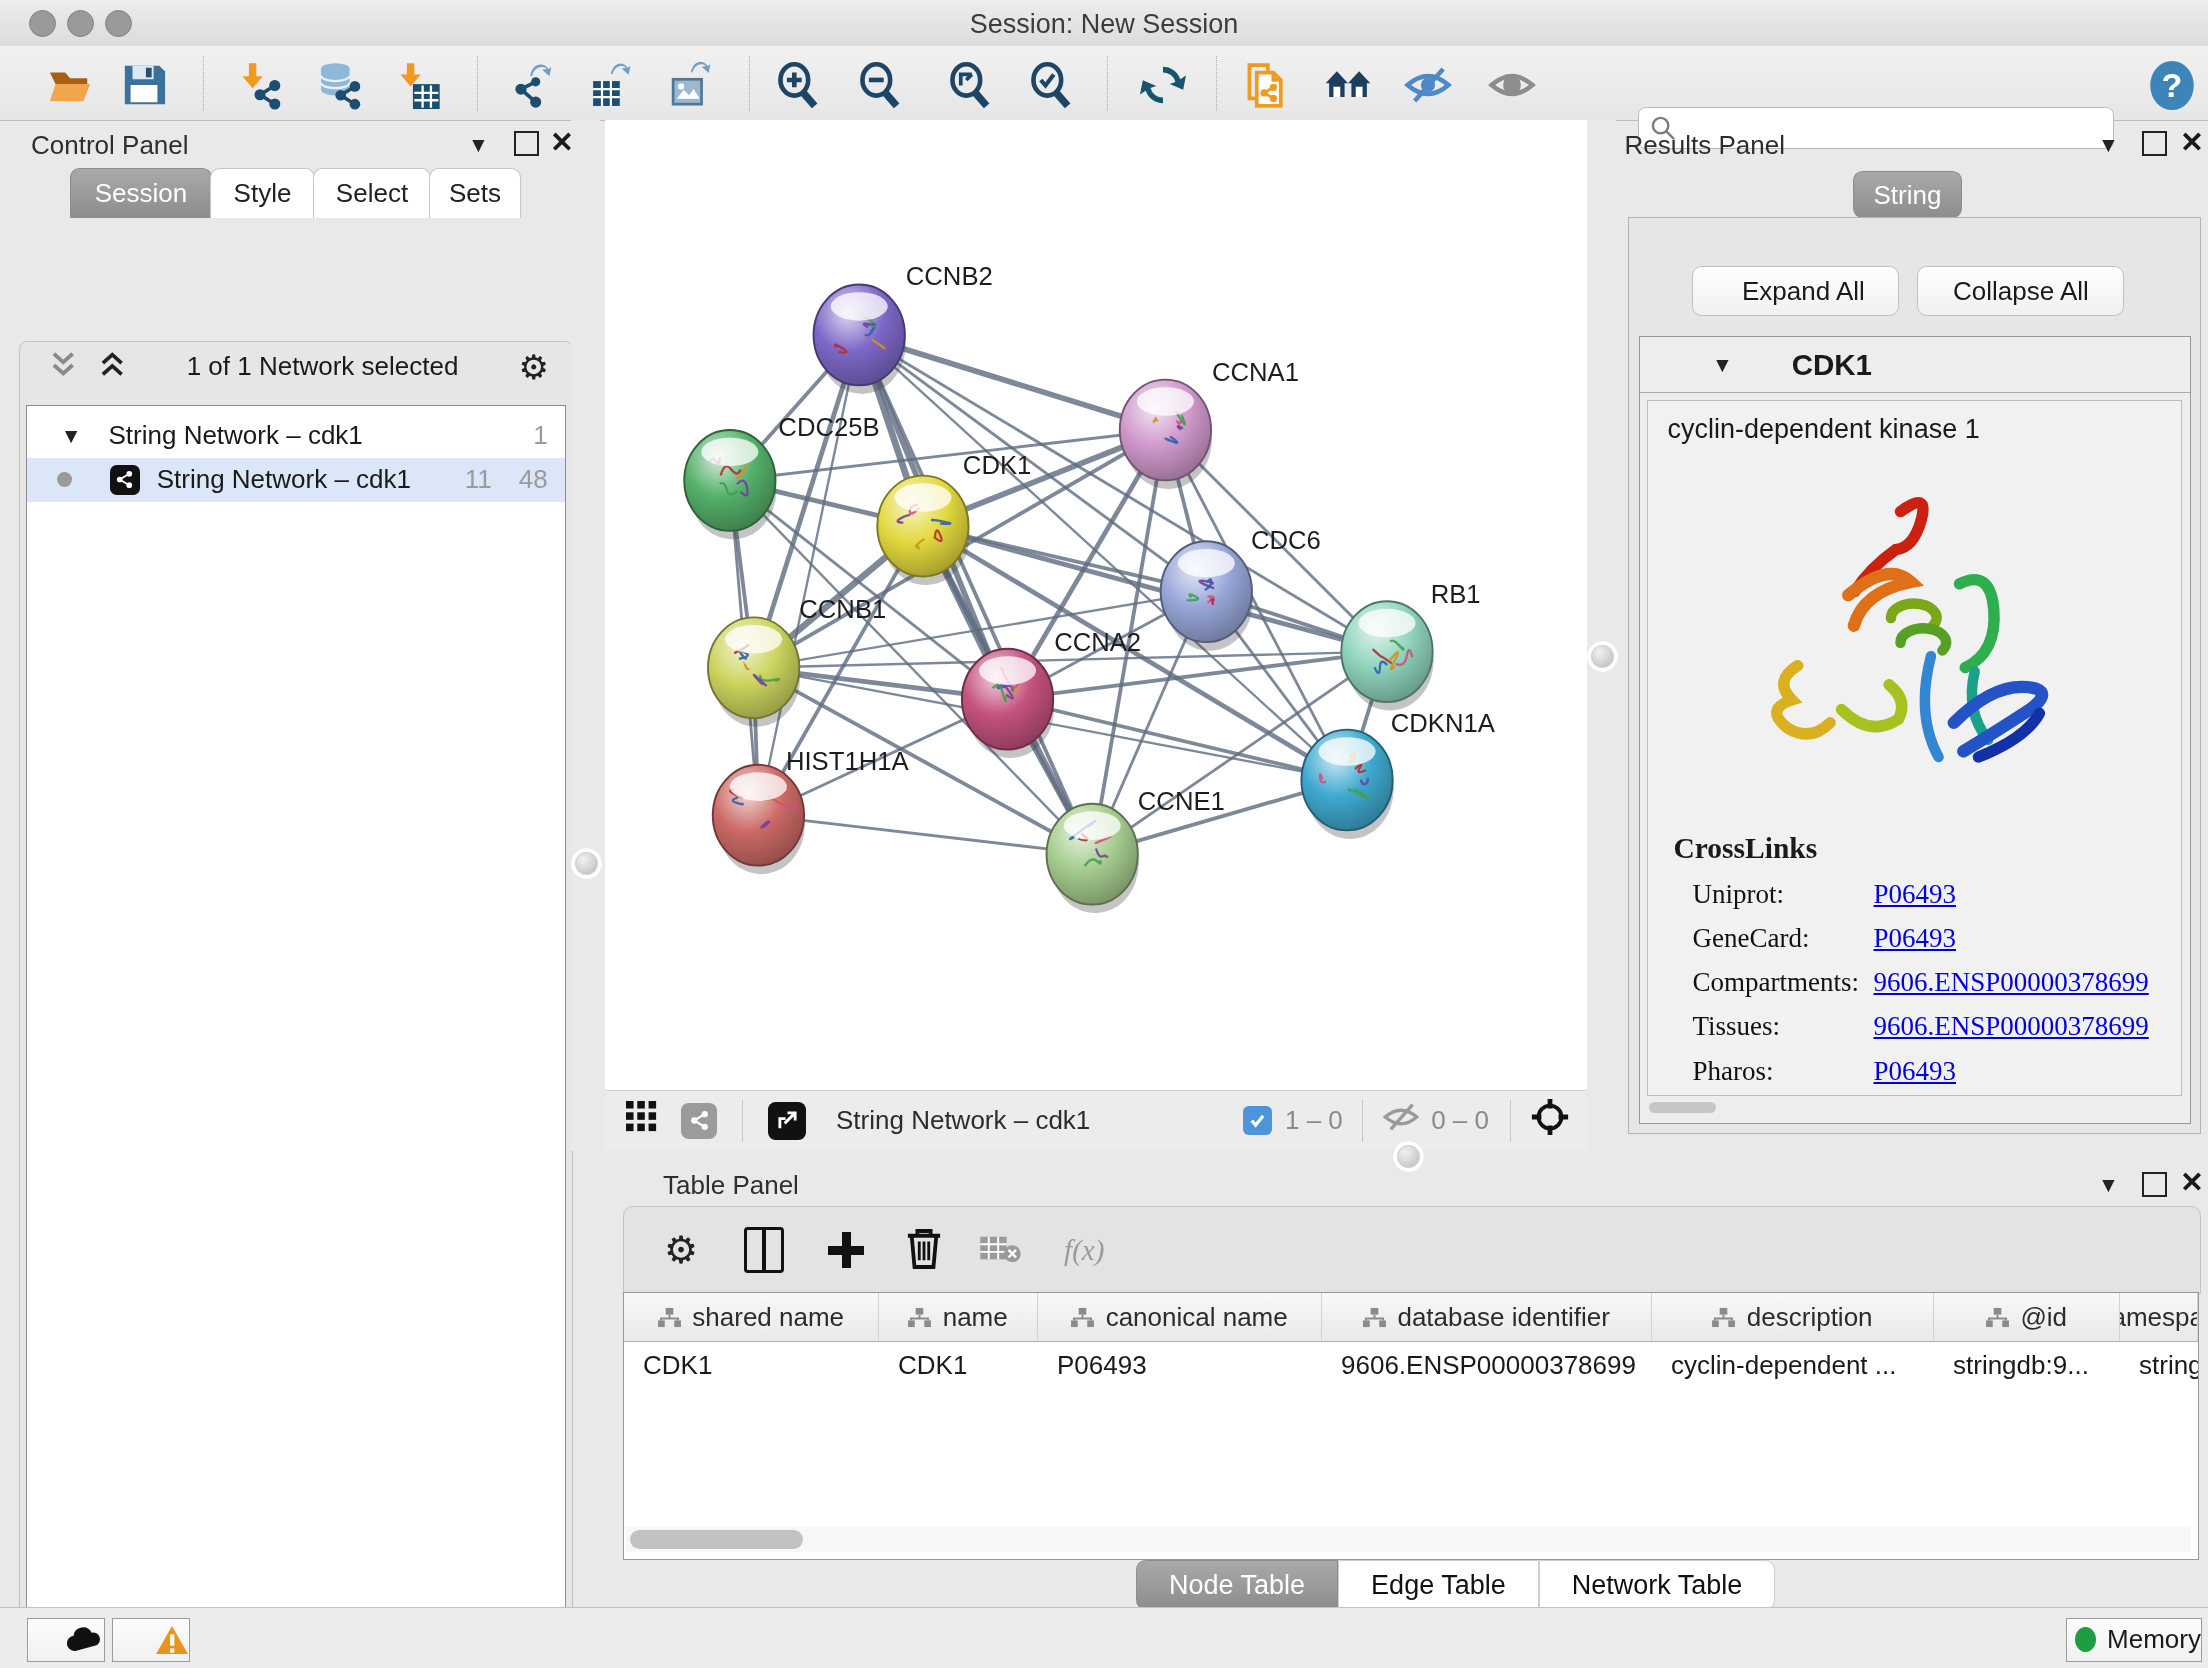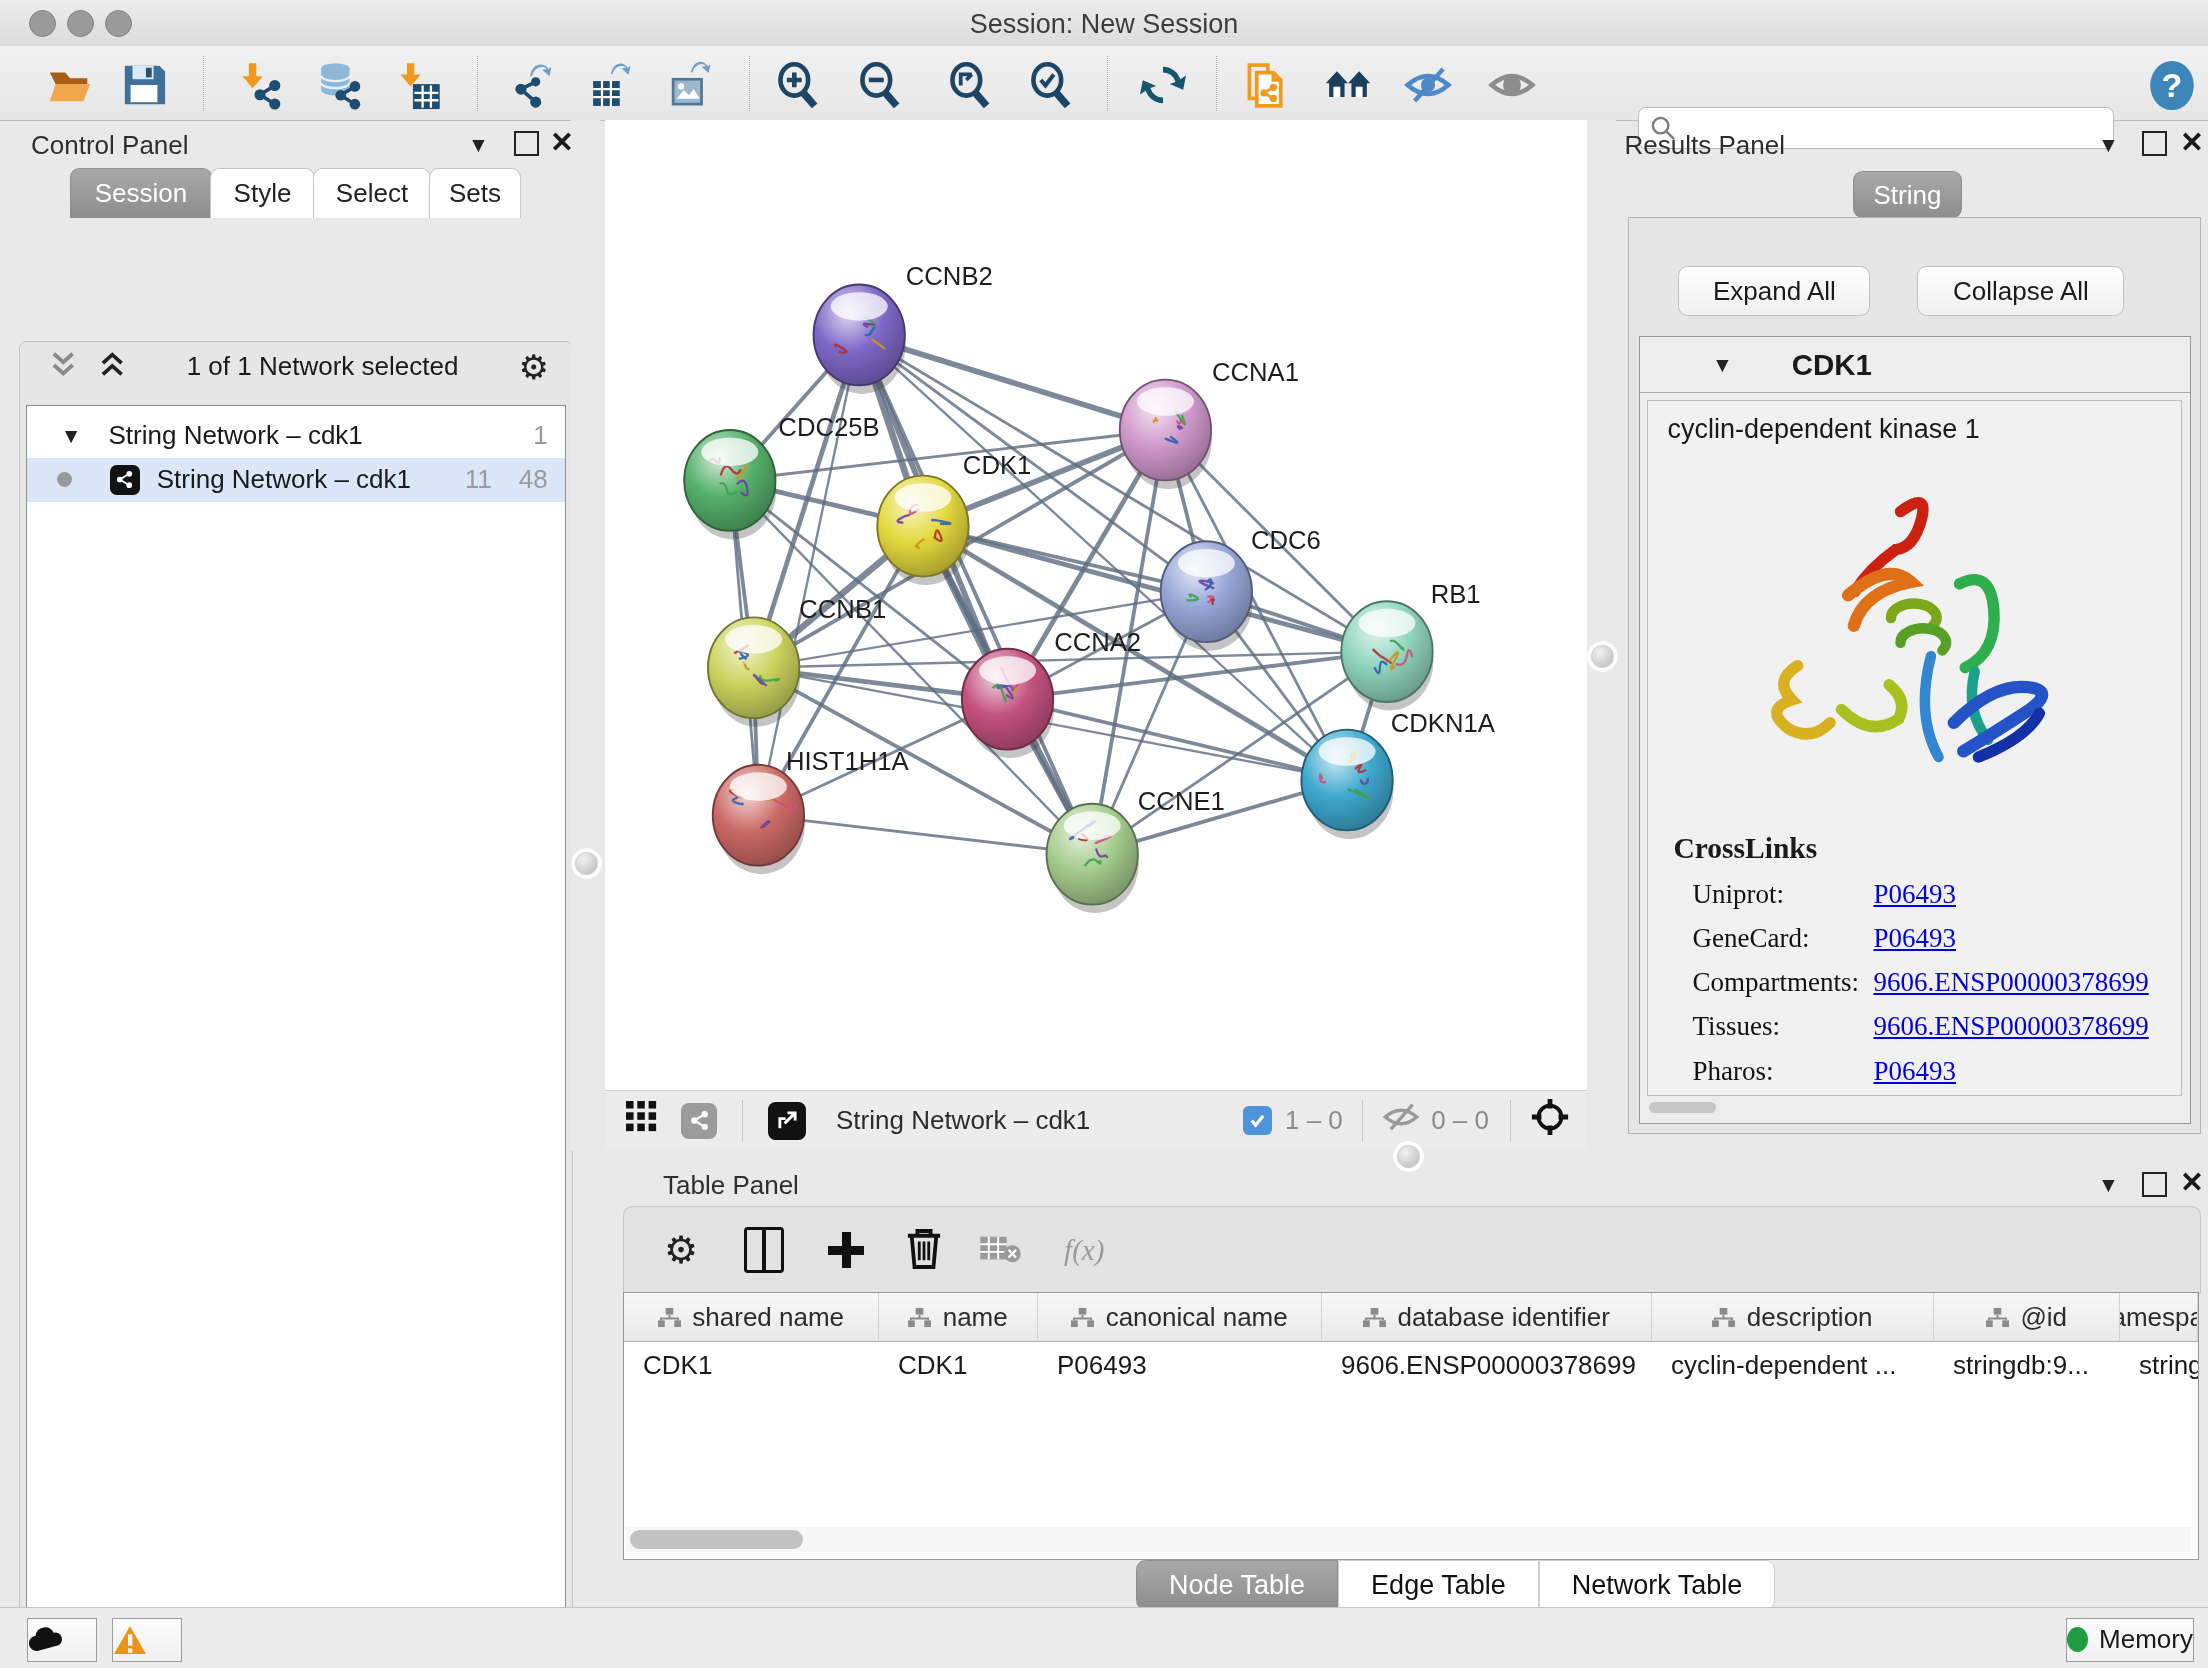--- a/index.html
+++ b/index.html
@@ -65,21 +65,21 @@
   .hthumb{left:3.8px;top:2.9px;width:173px;height:19px;border-radius:9.5px;background:#c2c2c2;}
   .bottom-tabs{left:1124px;top:1560px;display:flex;margin-left:12px;}
   .btab{height:48px;padding:0 32px;display:flex;align-items:center;font-size:27px;background:#fff;
     border:1px solid #cfcfcf;color:#111;}
   .btab:first-child{border-radius:9.5px 0 0 9.5px;}
   .btab:last-child{border-radius:0 9.5px 9.5px 0;}
   .btab.active{background:linear-gradient(#a9a9a9,#8d8d8d);color:#fff;border-color:#8d8d8d;}
   
   .statusbar{left:0;top:1607px;width:2208px;height:61px;background:#ececec;border-top:1px solid #c2c2c2;}
   .sb-btn{top:9.5px;height:42px;border:1.9px solid #9c9c9c;background:linear-gradient(#fdfdfd,#f0f0f0);
-    display:flex;align-items:center;justify-content:flex-start;}
+    display:flex;align-items:center;justify-content:flex-end;padding-left:8px;}
   .mem-dot{width:25px;height:25px;border-radius:50%;background:#1e9e40;margin-right:11.4px;}
   .fx{font-family:"Liberation Serif", serif;font-style:italic;font-size:29px;color:#9a9a9a;}
   .gear{font-size:34px;color:#222;line-height:1;}
   .tri{font-size:21px;color:#222;}
   svg text{font-family:"Liberation Sans", sans-serif;}
 </style>
 </head>
 <body>
 
 <div class="abs titlebar">
@@ -614,21 +614,21 @@
   <span class="abs panel-title" style="left:7.6px;top:9.5px;">Results Panel</span>
   <span class="abs tri" style="left:481px;top:13.3px;">▼</span>
   <span class="abs" style="left:525px;top:11.4px;width:21px;height:21px;border:2.9px solid #222;"></span>
   <span class="abs" style="left:563px;top:5.7px;font-size:28.5px;font-weight:bold;">✕</span>
 
   <div class="abs tab active" style="left:236px;top:51px;width:107px;height:46px;border-radius:9.5px;">
     <span>String</span>
   </div>
 
   <div class="abs rp-box" style="left:11.4px;top:97px;">
-    <div class="abs boxbtn" style="left:49px;top:48px;width:190px;height:48px;">
+    <div class="abs boxbtn" style="left:63px;top:48px;width:190px;height:48px;padding-left:15px;">
       <span>Expand All</span>
     </div>
     <div class="abs boxbtn" style="left:288px;top:48px;width:205px;height:48px;">
       <span>Collapse All</span>
     </div>
 
     <div class="abs rp-section">
       <div class="rp-gene-head">
         <span class="tri" style="margin-left:72px;">▼</span>
         <span style="margin-left:59px;font-size:29.5px;font-weight:bold;">CDK1</span>

